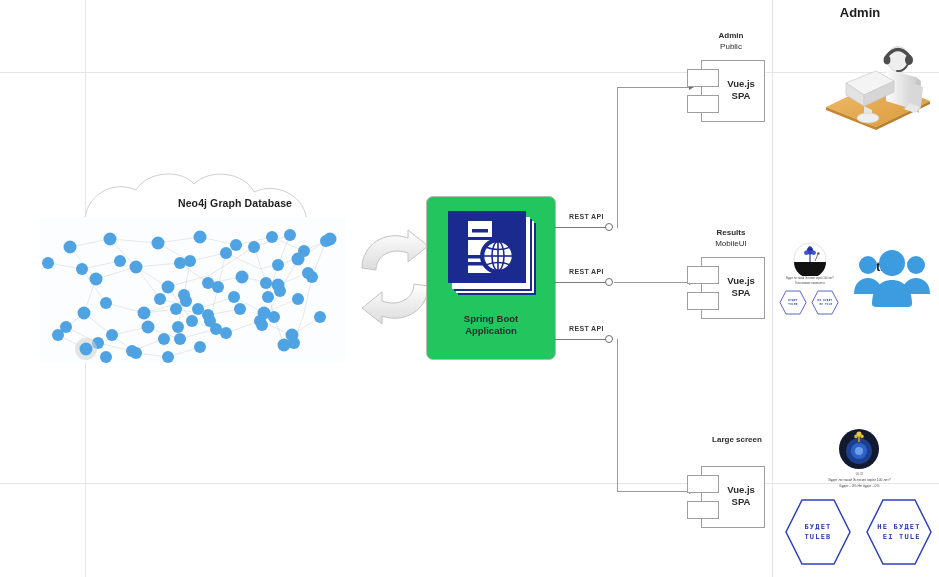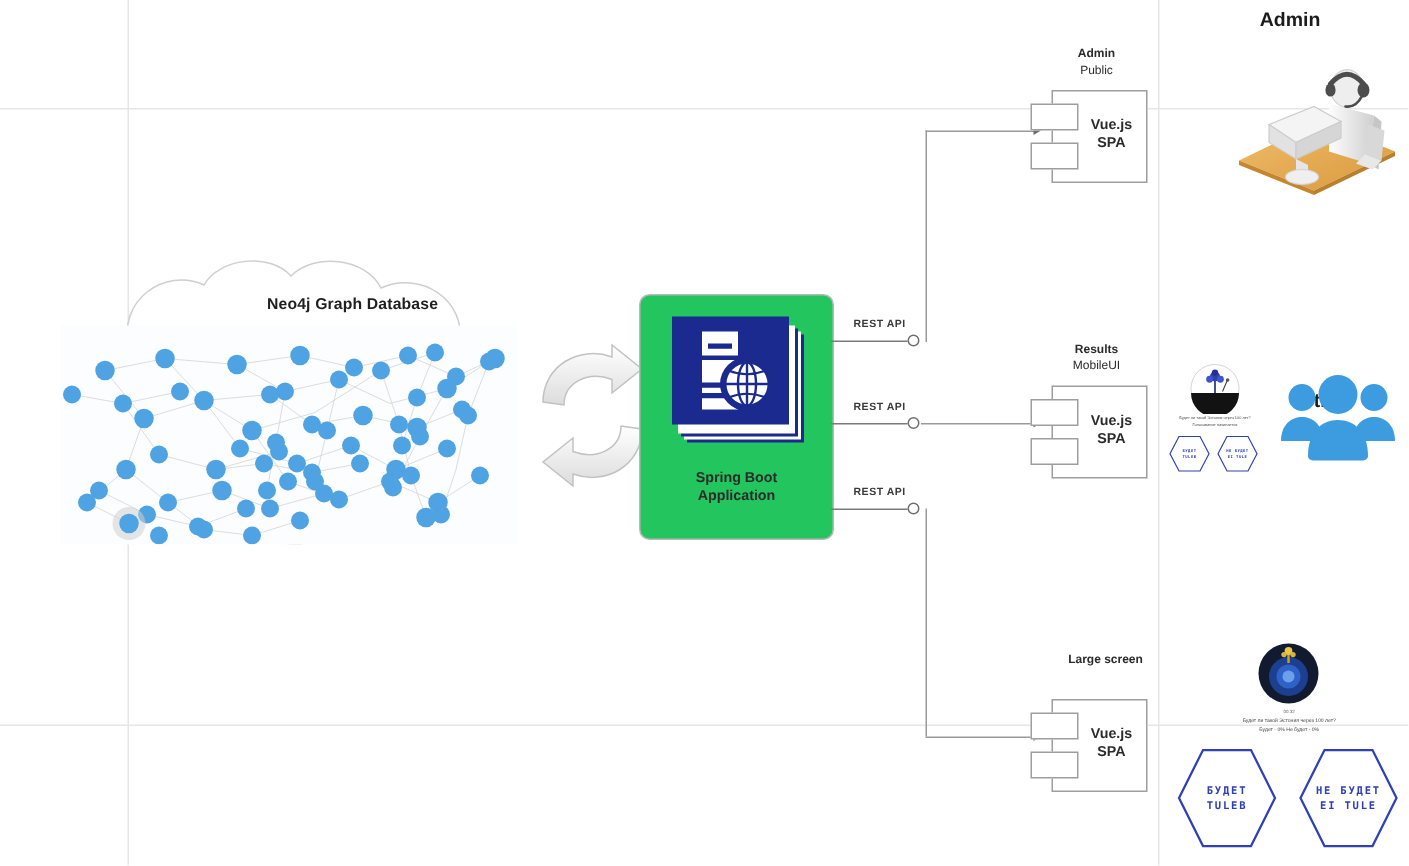--- a/index.html
+++ b/index.html
@@ -107,21 +107,21 @@
   #mobile-preview{left:778px;top:242px;width:64px;height:76px;}
   .mp-photo{
     position:absolute;left:9px;top:0;width:46px;height:34px;
   }
   .mp-cap{
     position:absolute;left:0;right:0;font-size:2.6px;text-align:center;
     color:#4a4a4a;line-height:3.4px;white-space:nowrap;
   }
   .hexbtn{
     position:absolute;
-    display:flex;align-items:center;justify-content:center;text-align:center;
+    display:flex;align-items:center;justify-content:center;text-align:right;
   }
   .hexbtn svg{position:absolute;inset:0;}
   .hexbtn span{
     position:relative;color:#2f40b5;font-weight:bold;
     font-family:"DejaVu Sans Mono", monospace;
   }
 
   
   #results-panel{left:780px;top:428px;width:159px;height:140px;}
   .rp-disc{position:absolute;left:58px;top:0;width:42px;height:42px;}

